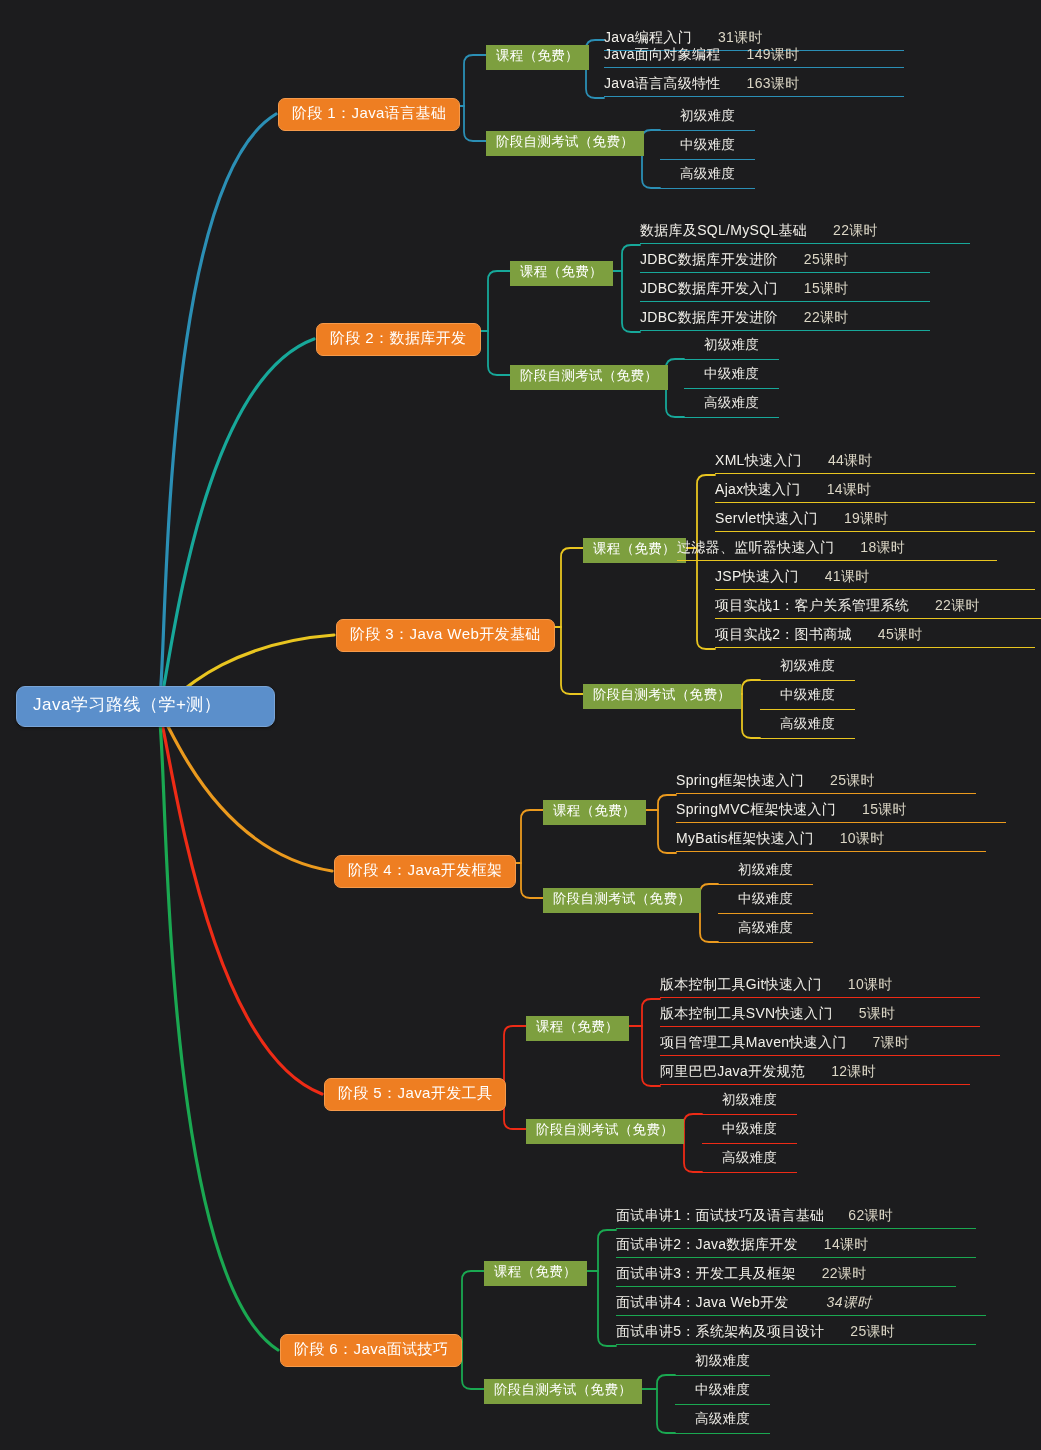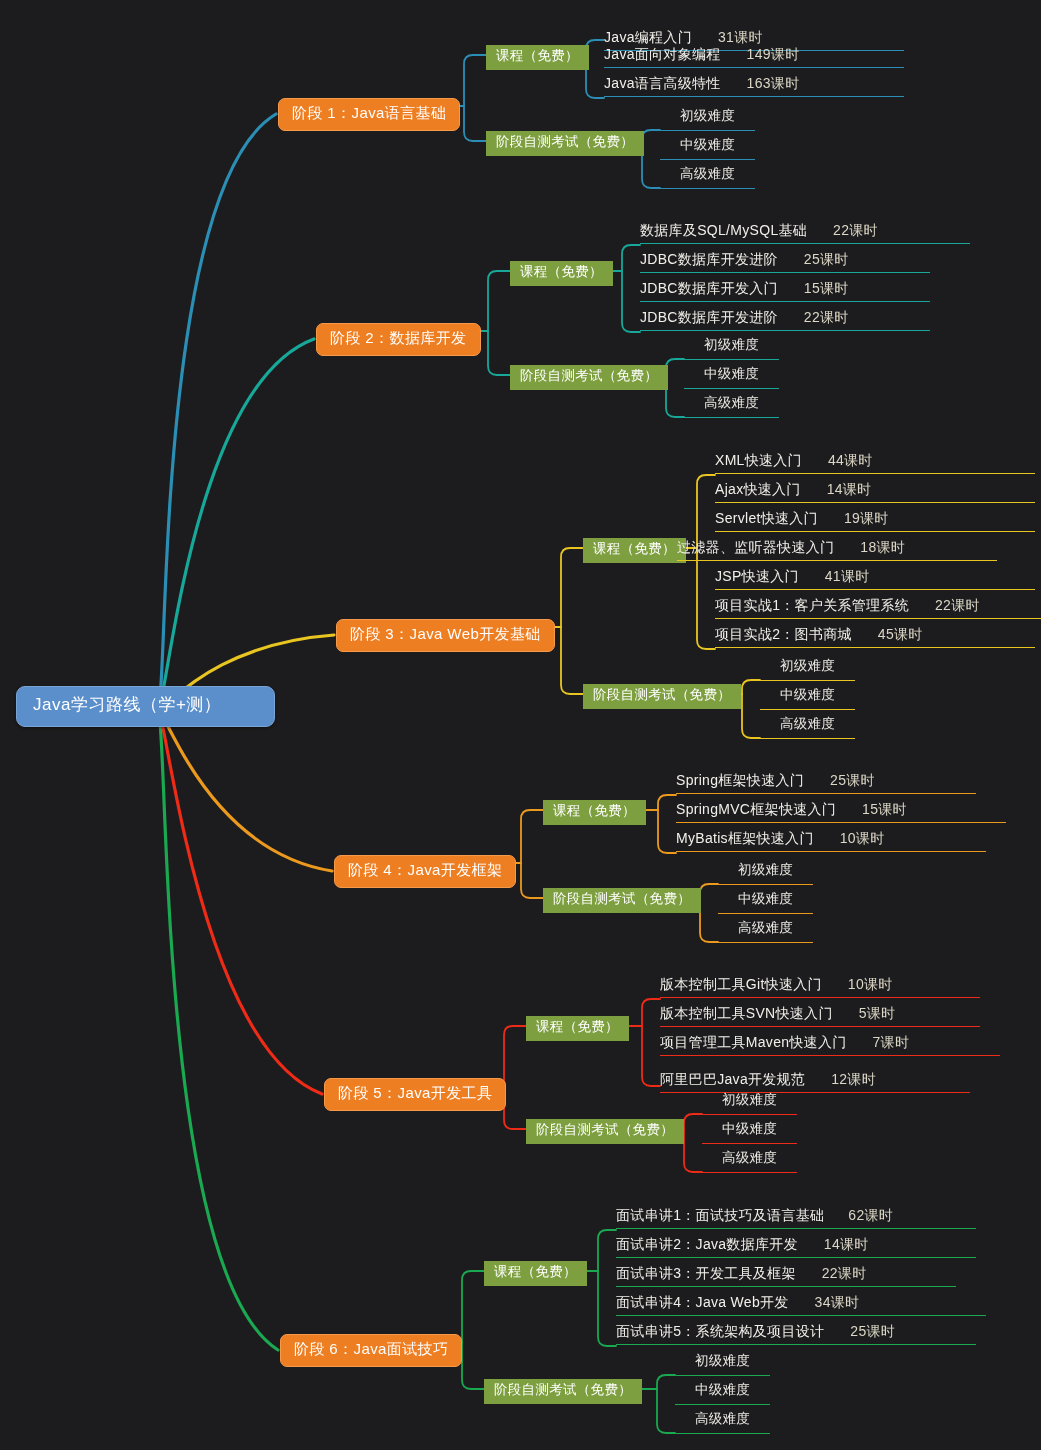--- a/index.html
+++ b/index.html
@@ -149,29 +149,29 @@
       <div class="node leaf" style="left: 676px; top: 828px; width: 310px; border-bottom: 1.6px solid rgb(235, 154, 30);"><span class="title">MyBatis框架快速入门</span><span class="hours" style="margin-left: 26px;">10课时</span></div>
       <div class="node diff" style="left: 718px; top: 859px; width: 95px; text-align: center; border-bottom: 1.6px solid rgb(235, 154, 30);">初级难度</div>
       <div class="node diff" style="left: 718px; top: 888px; width: 95px; text-align: center; border-bottom: 1.6px solid rgb(235, 154, 30);">中级难度</div>
       <div class="node diff" style="left: 718px; top: 917px; width: 95px; text-align: center; border-bottom: 1.6px solid rgb(235, 154, 30);">高级难度</div>
       <div class="node stage" style="left: 324px; top: 1078px;">阶段 5：Java开发工具</div>
       <div class="node group" style="left: 526px; top: 1016px;">课程（免费）</div>
       <div class="node group" style="left: 526px; top: 1119px;">阶段自测考试（免费）</div>
       <div class="node leaf" style="left: 660px; top: 974px; width: 320px; border-bottom: 1.6px solid rgb(238, 43, 22);"><span class="title">版本控制工具Git快速入门</span><span class="hours" style="margin-left: 26px;">10课时</span></div>
       <div class="node leaf" style="left: 660px; top: 1003px; width: 320px; border-bottom: 1.6px solid rgb(238, 43, 22);"><span class="title">版本控制工具SVN快速入门</span><span class="hours" style="margin-left: 26px; text-align: right;">5课时</span></div>
       <div class="node leaf" style="left: 660px; top: 1032px; width: 340px; border-bottom: 1.6px solid rgb(238, 43, 22);"><span class="title">项目管理工具Maven快速入门</span><span class="hours" style="margin-left: 26px;">7课时</span></div>
-      <div class="node leaf" style="left: 660px; top: 1061px; width: 310px; border-bottom: 1.6px solid rgb(238, 43, 22); margin-top: 8px;"><span class="title">阿里巴巴Java开发规范</span><span class="hours" style="margin-left: 26px;">12课时</span></div>
+      <div class="node leaf" style="left: 660px; top: 1061px; width: 310px; border-bottom: 1.6px solid rgb(238, 43, 22);"><span class="title">阿里巴巴Java开发规范</span><span class="hours" style="margin-left: 26px;">12课时</span></div>
       <div class="node diff" style="left: 702px; top: 1089px; width: 95px; text-align: center; border-bottom: 1.6px solid rgb(238, 43, 22);">初级难度</div>
       <div class="node diff" style="left: 702px; top: 1118px; width: 95px; text-align: center; border-bottom: 1.6px solid rgb(238, 43, 22);">中级难度</div>
       <div class="node diff" style="left: 702px; top: 1147px; width: 95px; text-align: center; border-bottom: 1.6px solid rgb(238, 43, 22);">高级难度</div>
       <div class="node stage" style="left: 280px; top: 1334px;">阶段 6：Java面试技巧</div>
       <div class="node group" style="left: 484px; top: 1261px;">课程（免费）</div>
       <div class="node group" style="left: 484px; top: 1379px;">阶段自测考试（免费）</div>
       <div class="node leaf" style="left: 616px; top: 1205px; width: 360px; border-bottom: 1.6px solid rgb(26, 168, 81);"><span class="title">面试串讲1：面试技巧及语言基础</span><span class="hours" style="margin-left: 24px;">62课时</span></div>
       <div class="node leaf" style="left: 616px; top: 1234px; width: 360px; border-bottom: 1.6px solid rgb(26, 168, 81);"><span class="title">面试串讲2：Java数据库开发</span><span class="hours" style="margin-left: 26px;">14课时</span></div>
       <div class="node leaf" style="left: 616px; top: 1263px; width: 340px; border-bottom: 1.6px solid rgb(26, 168, 81);"><span class="title">面试串讲3：开发工具及框架</span><span class="hours" style="margin-left: 26px;">22课时</span></div>
-      <div class="node leaf" style="left: 616px; top: 1292px; width: 370px; border-bottom: 1.6px solid rgb(26, 168, 81);"><span class="title">面试串讲4：Java Web开发</span><span class="hours" style="margin-left: 26px;">34课时</span></div>
+      <div class="node leaf" style="left: 616px; top: 1292px; width: 370px; border-bottom: 1.6px solid rgb(26, 168, 81);"><span class="title">面试串讲4：Java Web开发</span><span class="hours" style="margin-left: 38px; font-style: italic;">34课时</span></div>
       <div class="node leaf" style="left: 616px; top: 1321px; width: 360px; border-bottom: 1.6px solid rgb(26, 168, 81);"><span class="title">面试串讲5：系统架构及项目设计</span><span class="hours" style="margin-left: 26px;">25课时</span></div>
       <div class="node diff" style="left: 675px; top: 1350px; width: 95px; text-align: center; border-bottom: 1.6px solid rgb(26, 168, 81);">初级难度</div>
       <div class="node diff" style="left: 675px; top: 1379px; width: 95px; text-align: center; border-bottom: 1.6px solid rgb(26, 168, 81);">中级难度</div>
       <div class="node diff" style="left: 675px; top: 1408px; width: 95px; text-align: center; border-bottom: 1.6px solid rgb(26, 168, 81);">高级难度</div>
     </div>
 </div>
 
 </body></html>

